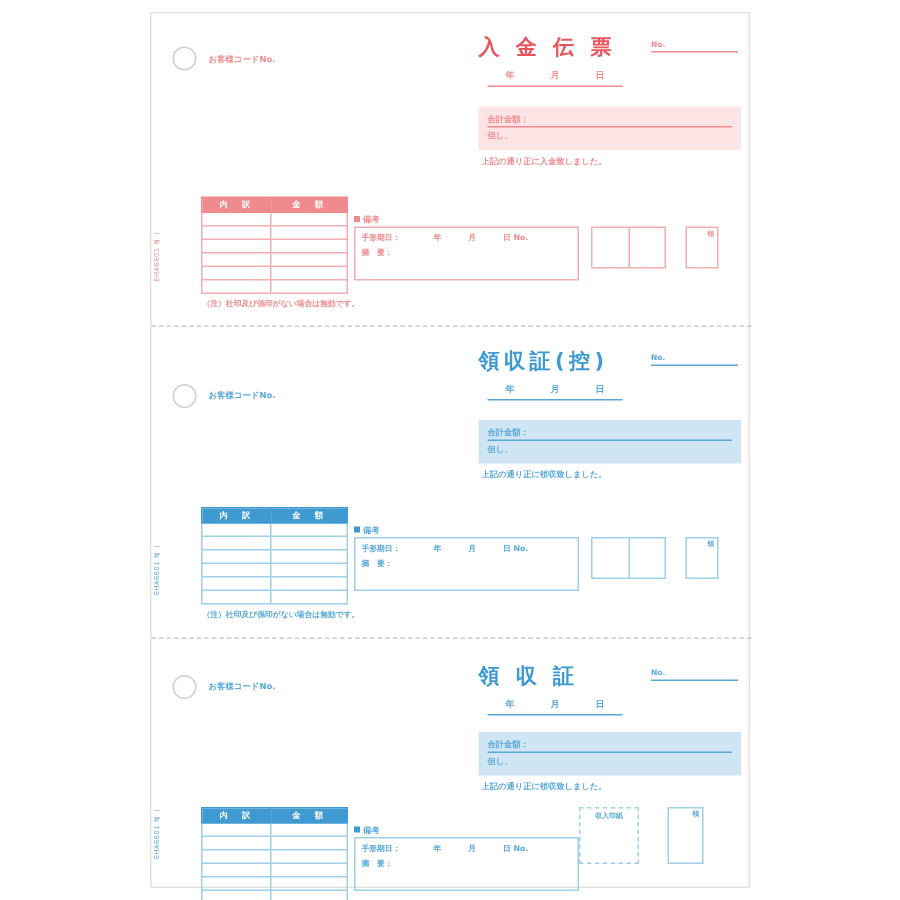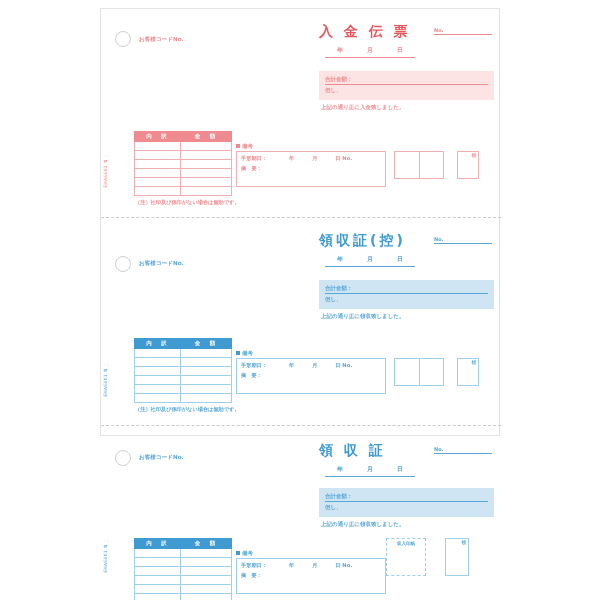--- a/index.html
+++ b/index.html
@@ -16,21 +16,21 @@
     height: 600px;
     background: #ffffff;
     overflow: hidden;
   }
   
   .sheet {
     position: absolute;
     left: 100px;
     top: 8px;
     width: 400px;
-    height: 428px;
+    height: 584px;
     background: #ffffff;
     border: 1px solid #e2e2e2;
     box-sizing: border-box;
   }
   .section {
     position: absolute;
     left: 0;
     width: 400px;
     box-sizing: border-box;
   }

